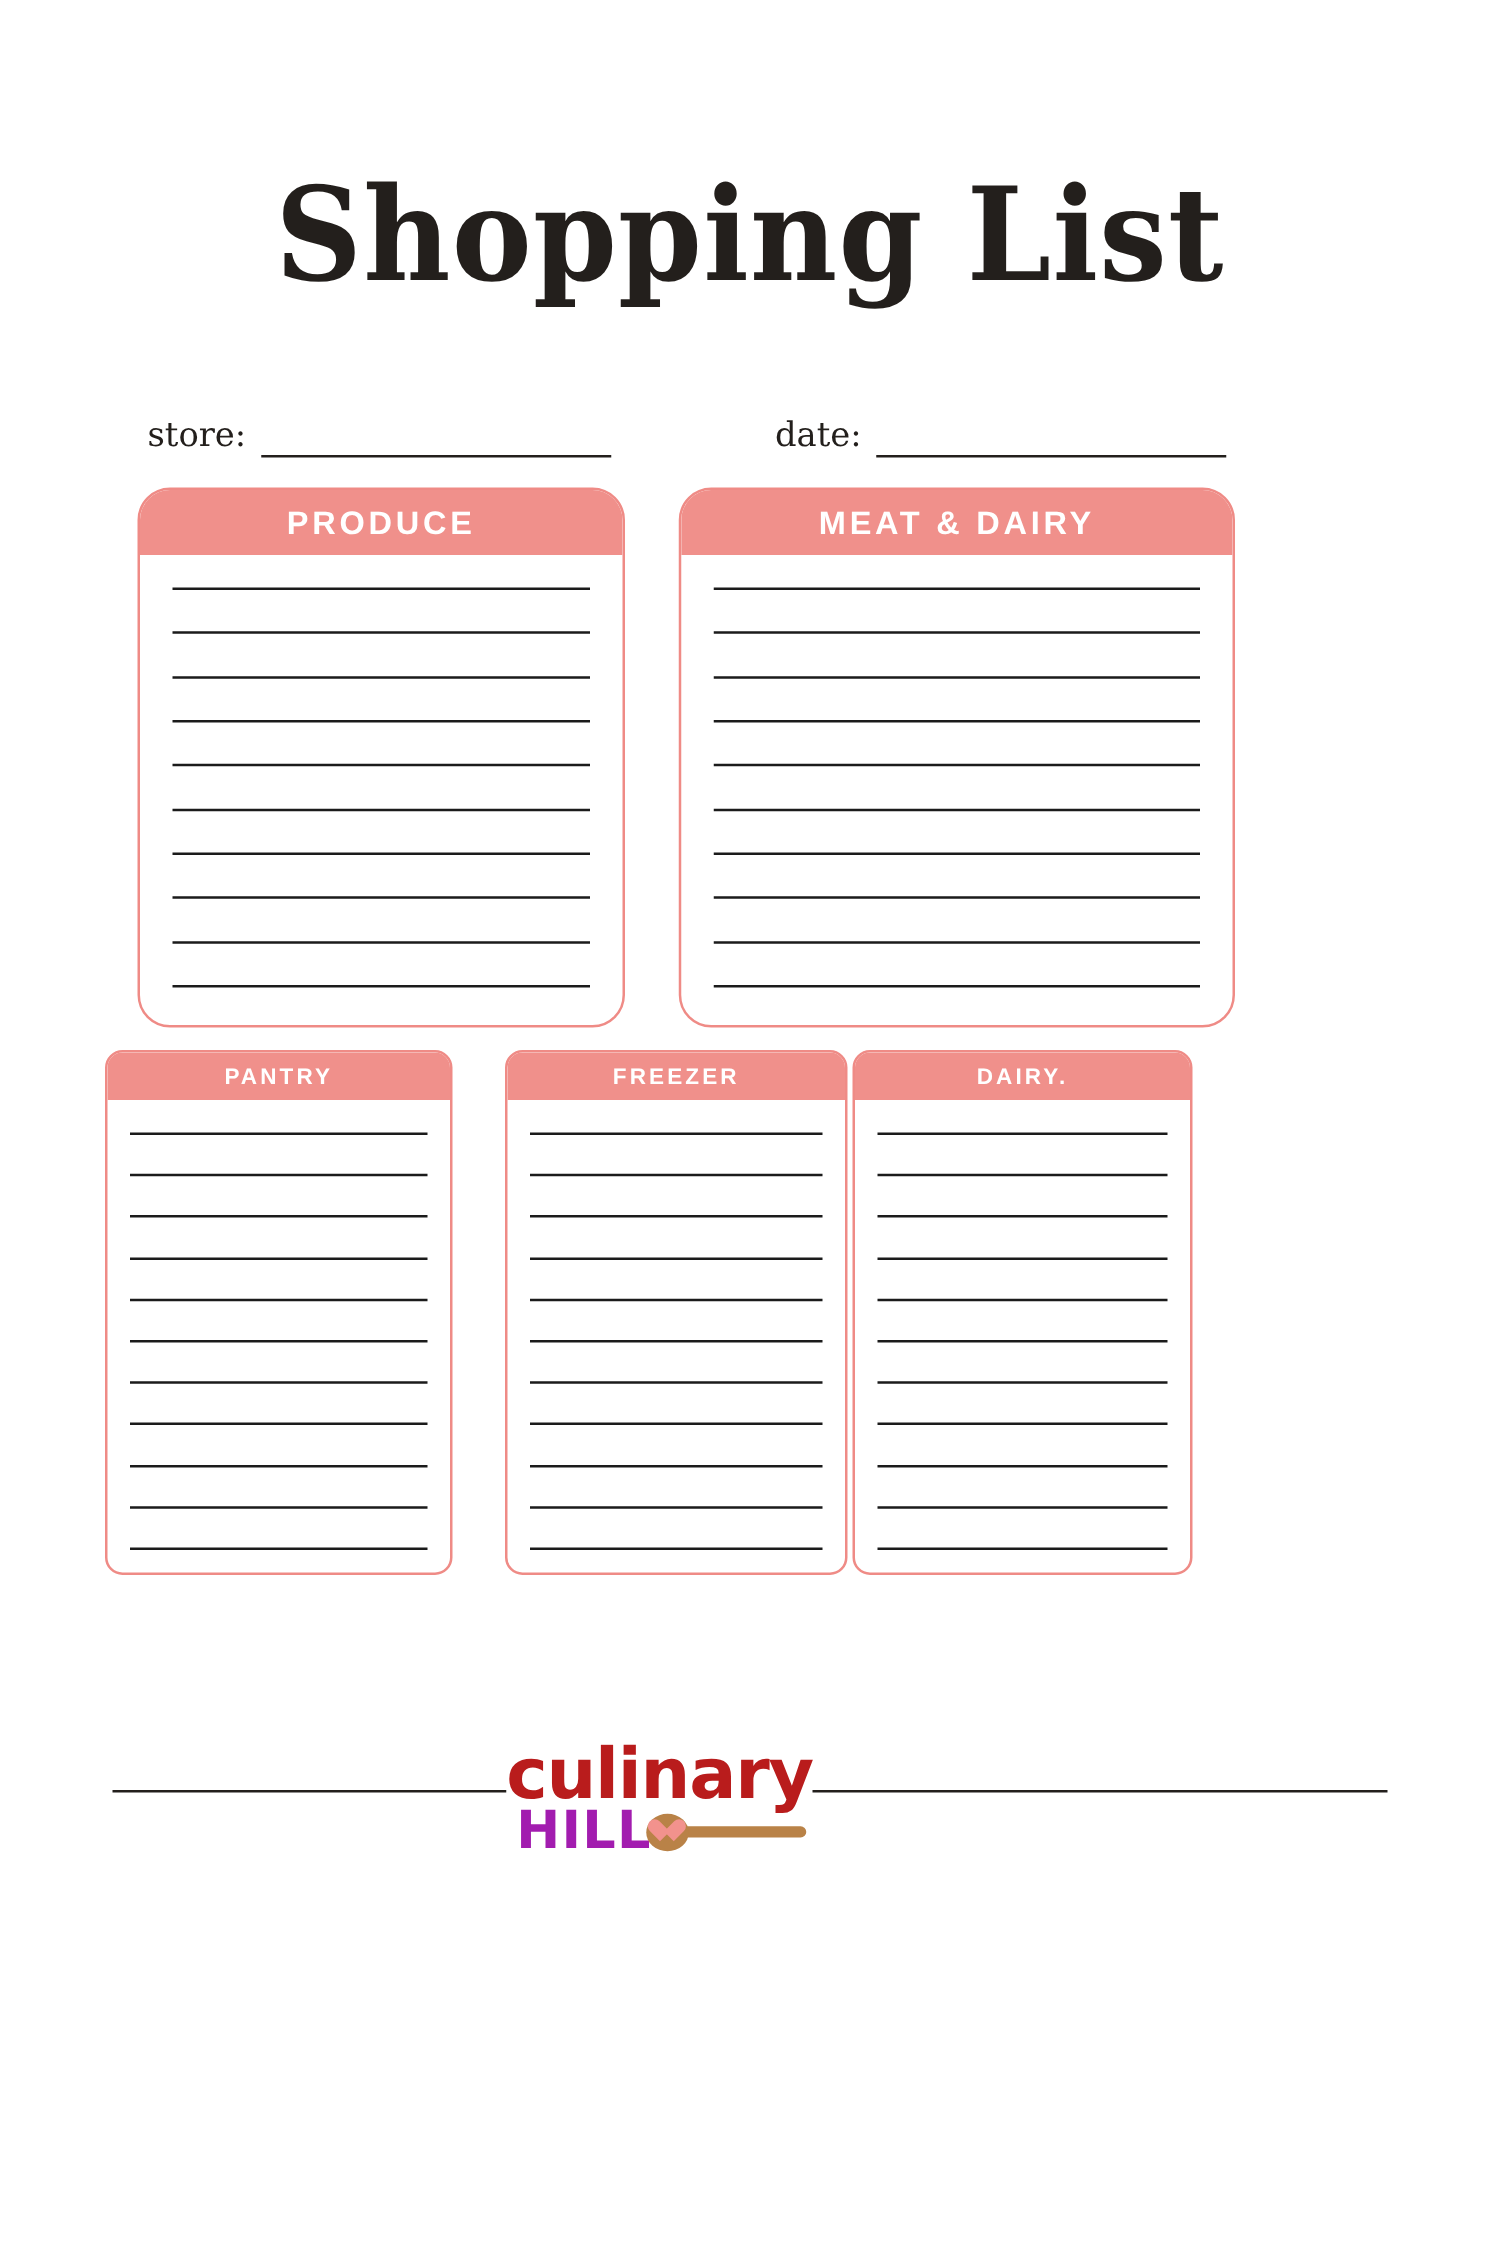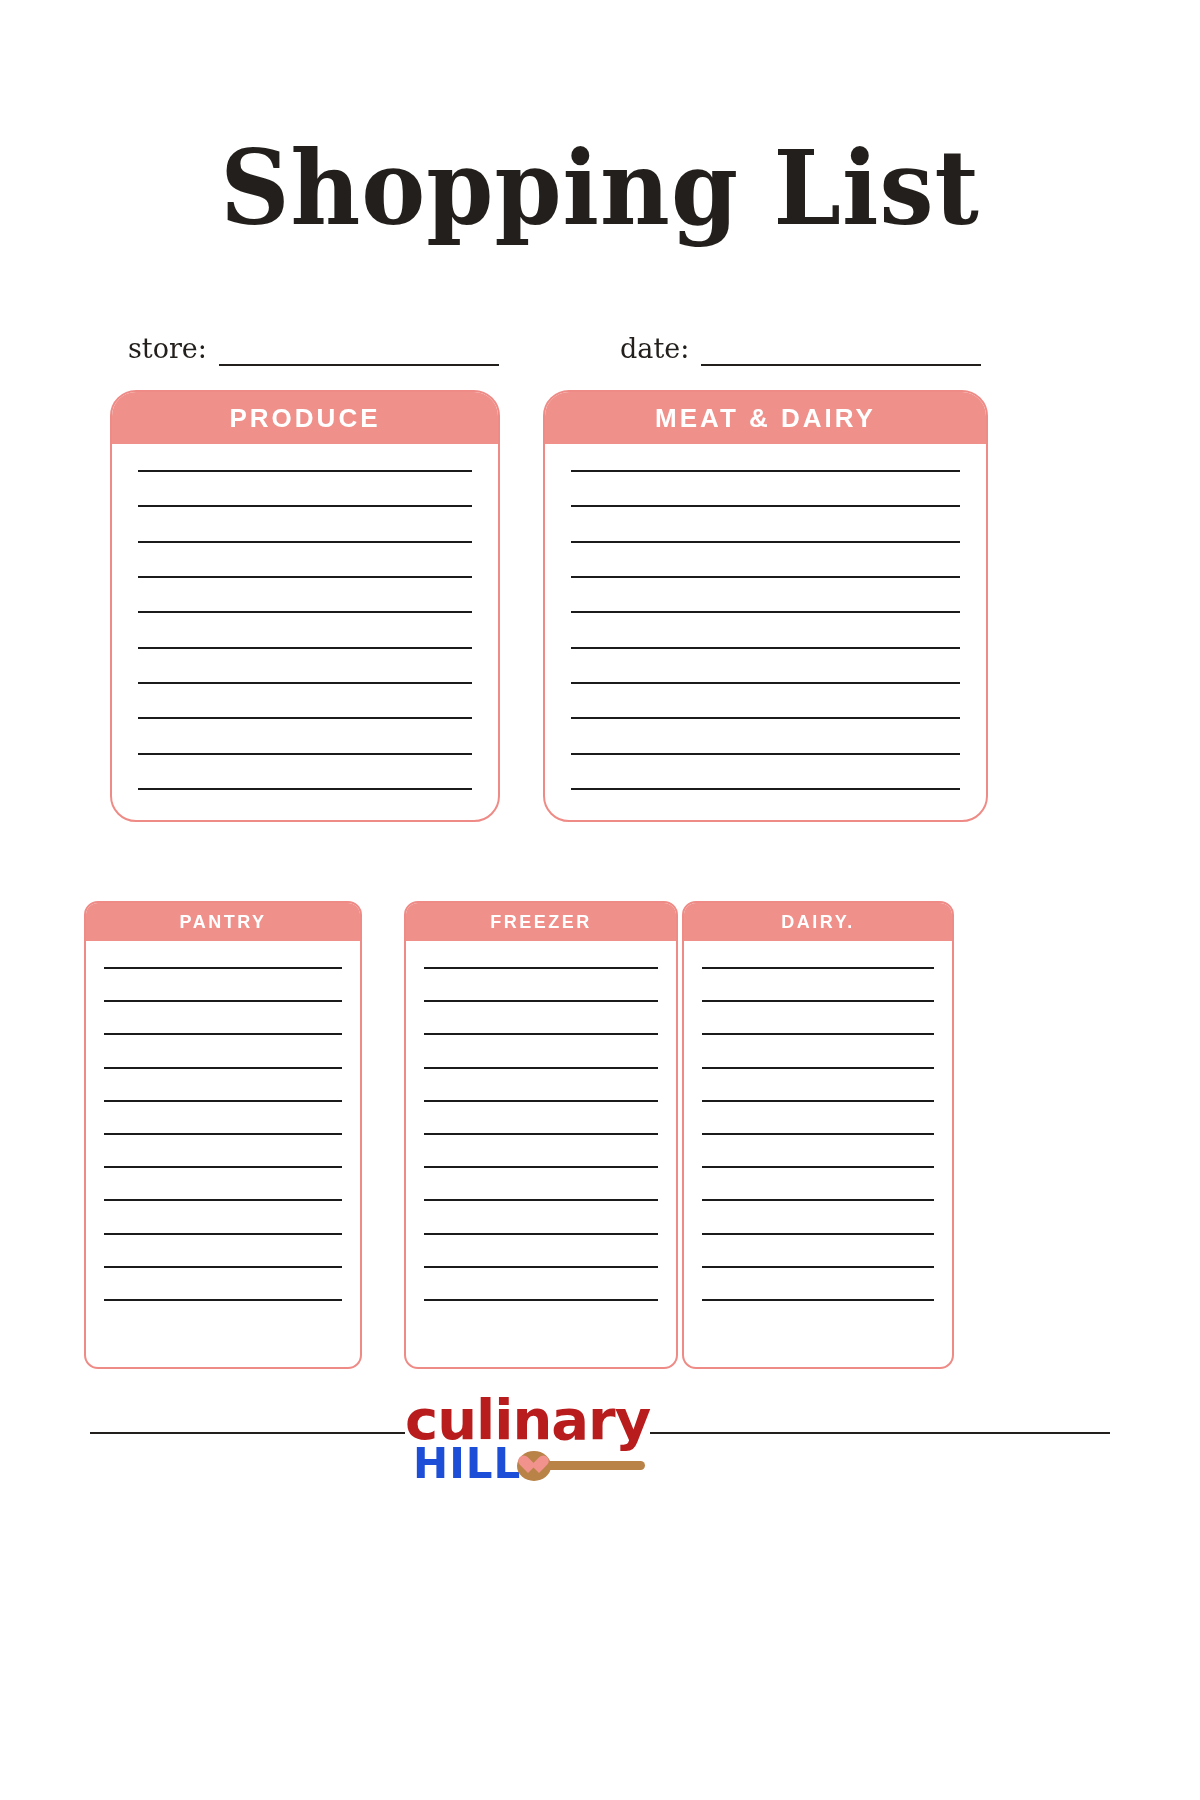--- a/index.html
+++ b/index.html
@@ -45,21 +45,21 @@
     left: 110px;
     width: 1000px;
     height: 46px;
   }
   .field {
     position: absolute;
     display: flex;
     align-items: flex-end;
     height: 46px;
   }
-  .field.store { left: 18px; }
+  .field.store { left: 8px; }
   .field.date  { left: 474px; margin-left: 36px; }
   .field-label {
     font-family: "DejaVu Serif", serif;
     font-size: 27px;
     color: #231f1c;
     padding-right: 12px;
     line-height: 1;
     padding-bottom: 4px;
   }
   .field-line {
@@ -102,21 +102,21 @@
   }
 
   
   .card.big { top: 390px; border-radius: 26px; }
   .card.produce { left: 110px; width: 390px; height: 432px; }
   .card.meat    { left: 543px; width: 445px; height: 432px; }
   .card.big .card-header { height: 52px; font-size: 26px; }
   .card.big .card-body { height: 376px; padding-top: 26px; padding-bottom: 30px; }
 
   
-  .card.small { top: 901px; height: 468px; }
+  .card.small { top: 840px; height: 420px; }
   .card.pantry  { left: 84px;  width: 278px; }
   .card.freezer { left: 384px; width: 274px; margin-left: 20px; }
   .card.misc    { left: 682px; width: 272px; }
   .card.small .card-header { height: 38px; font-size: 18px; letter-spacing: 2.5px; }
   .card.small .card-body { height: 382px; padding: 26px 18px 22px 18px; }
 
   
   .footer {
     position: absolute;
     top: 1385px;
@@ -154,21 +154,21 @@
   .logo-word2 {
     position: absolute;
     left: 0;
     top: 54px;
     width: 160px;
     text-align: left;
     padding-left: 8px;
     font-family: "DejaVu Sans", sans-serif;
     font-weight: bold;
     font-size: 42px;
-    color: #1d4ed8;
+    color: #a21caf;
     letter-spacing: 1px;
   }
   .spoon {
     position: absolute;
     left: 112px;
     top: 62px;
     width: 130px;
     height: 40px;
   }
   .spoon-bowl {

